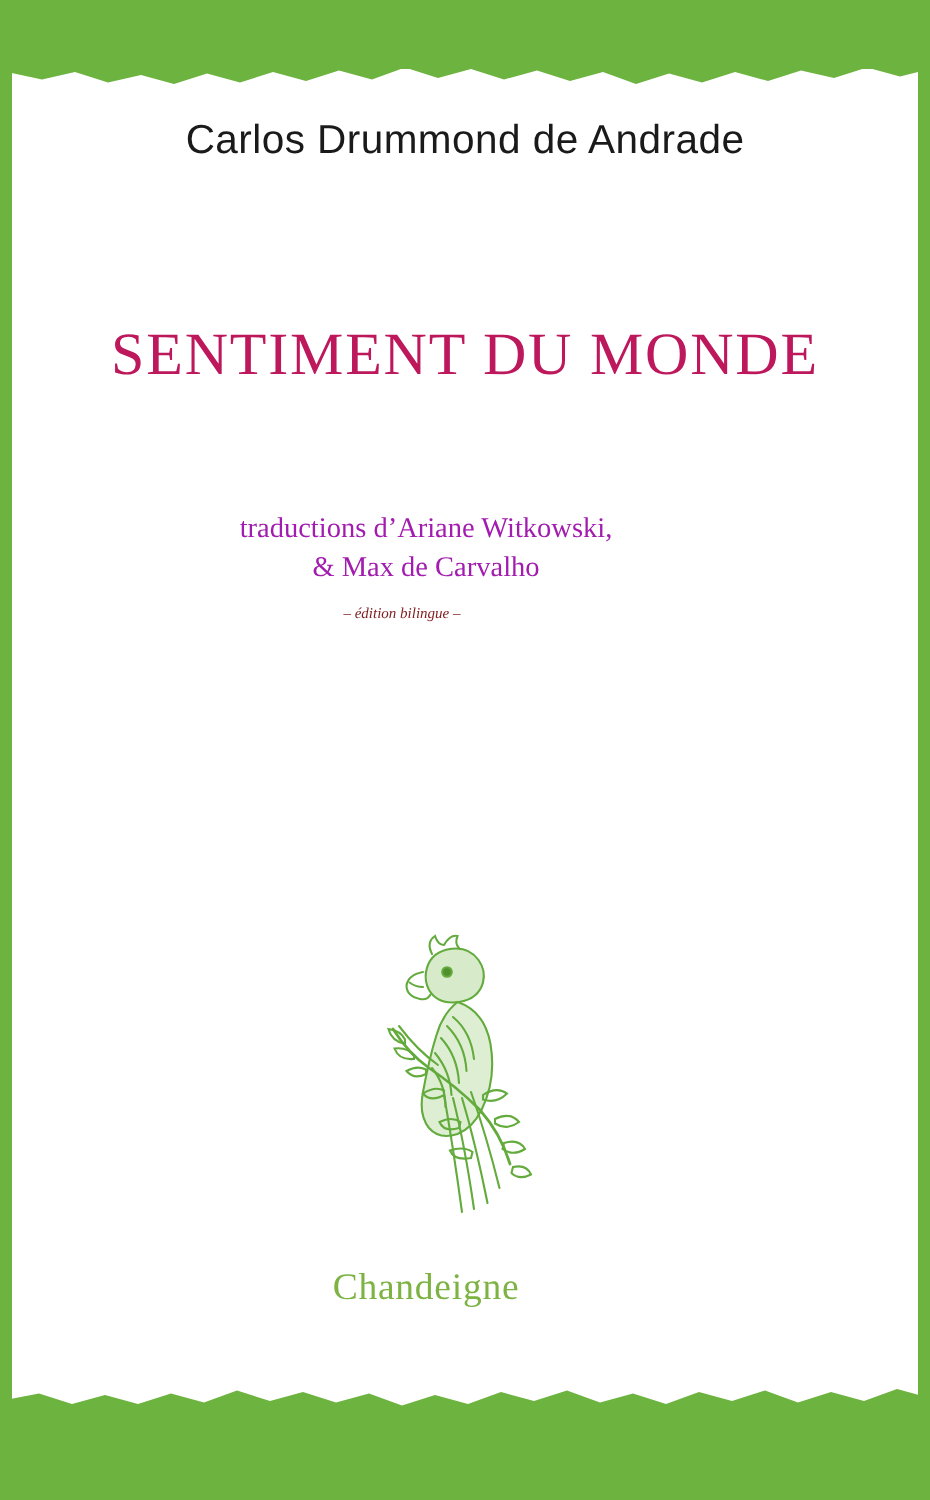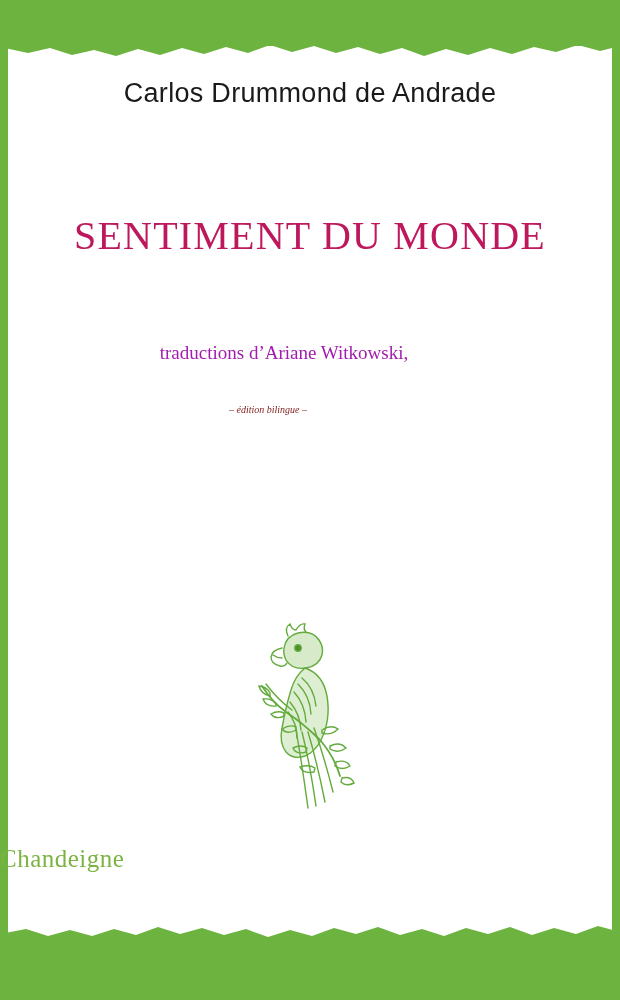--- a/index.html
+++ b/index.html
@@ -127,21 +127,21 @@
     display: flex;
     align-items: flex-start;
     justify-content: center;
   }
 
   .publisher {
     position: absolute;
     top: 845px;
     left: 0;
     width: 568px;
-    text-align: left;
+    text-align: center;
     font-size: 25px;
     color: #7cb342;
     letter-spacing: 0.5px;
     font-family: "Liberation Serif", serif;
   }
 </style>
 </head>
 <body>
 
 <div class="cover">
@@ -162,20 +162,21 @@
 
   <div class="side-strip side-left"></div>
   <div class="side-strip side-right"></div>
 
   <div class="author">Carlos Drummond de Andrade</div>
 
   <div class="title-main">SENTIMENT DU MONDE</div>
 
   <div class="translators">
     <div>traductions d’Ariane Witkowski,</div>
+    <div>&amp; Max de Carvalho</div>
   </div>
 
   <div class="edition-note">– édition bilingue –</div>
 
   <div class="illustration">
     <svg width="200" height="205" viewBox="0 0 200 205" aria-hidden="true">
       <g stroke="#63ab3c" fill="none" stroke-width="1.4" stroke-linecap="round">
 
         <path d="M78,24 q-4,-8 2,-12 q2,6 6,6 q4,-7 9,-6 q-2,5 1,8"></path>
 

